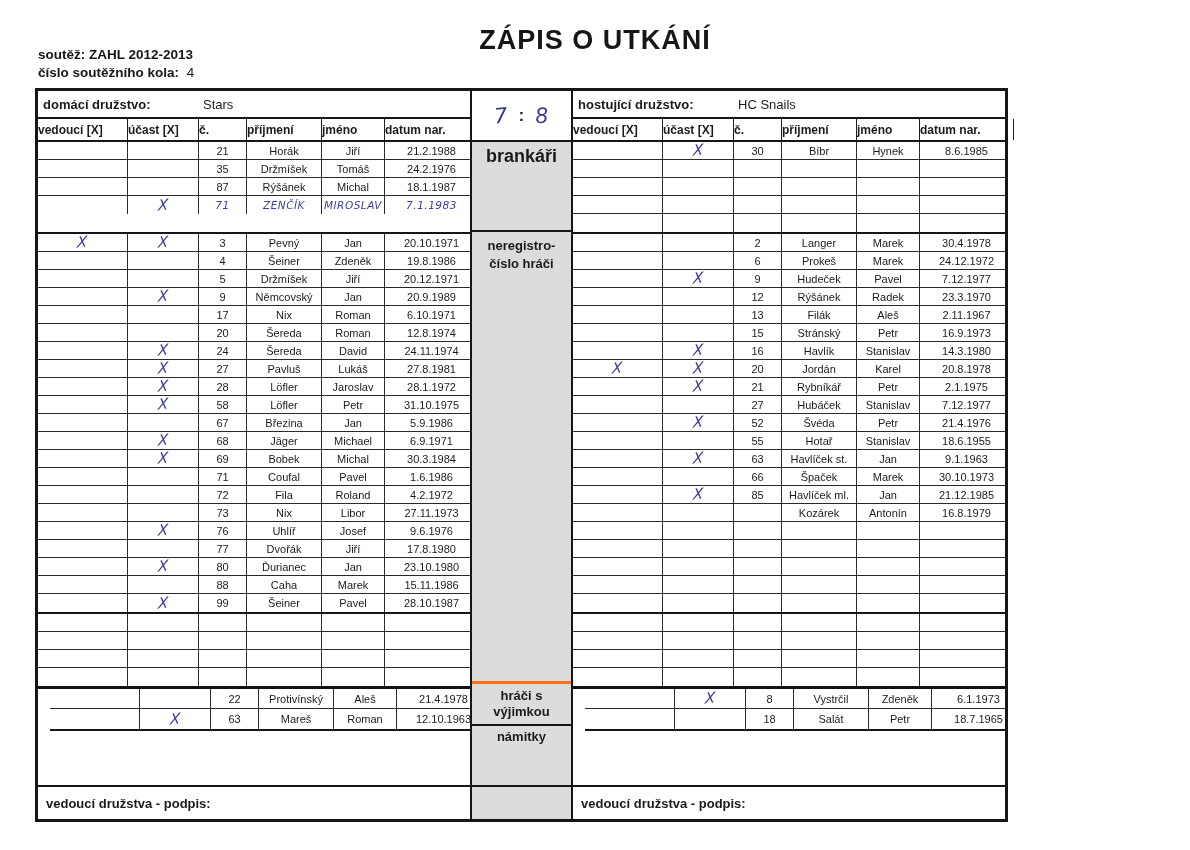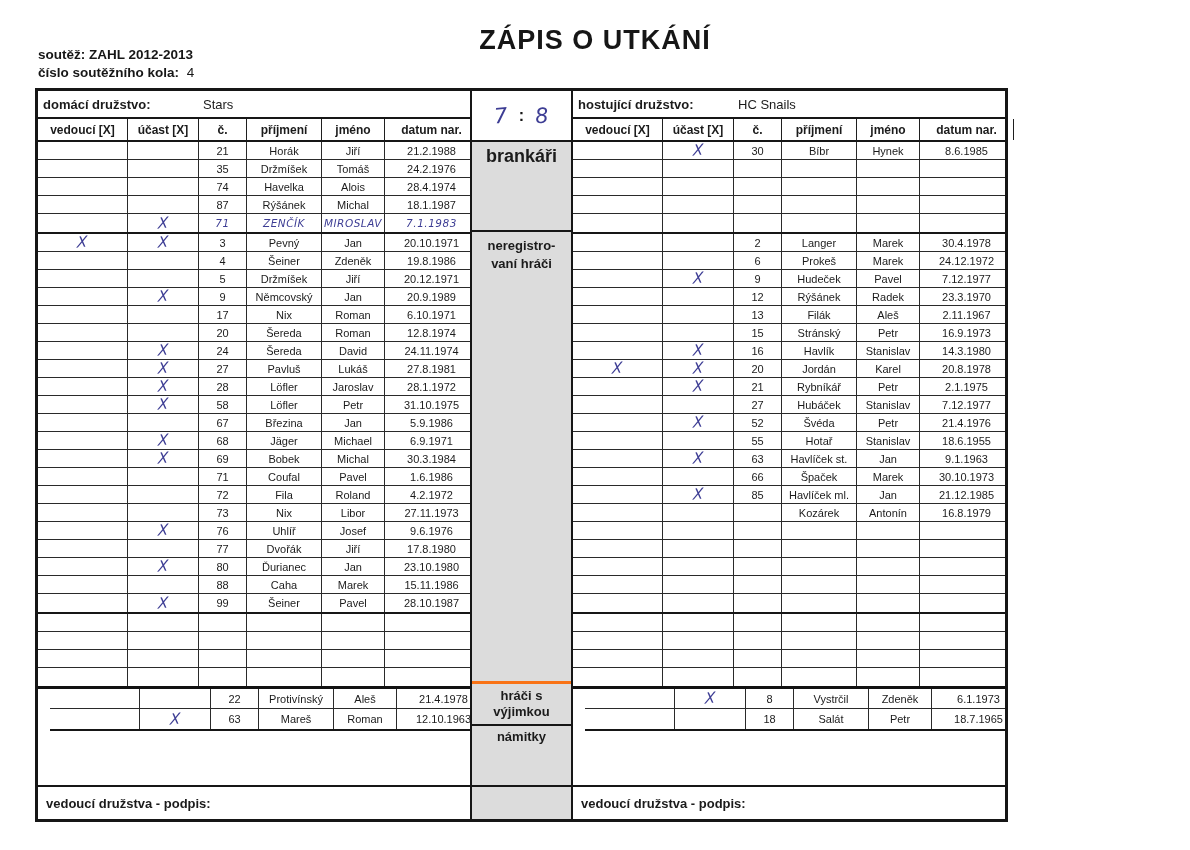--- a/index.html
+++ b/index.html
@@ -19,21 +19,21 @@
        border-left:2px solid #161616;border-right:2px solid #161616;background:#dcdcdc;}
 
   .grid7{display:grid;grid-template-columns:90px 71px 48px 75px 63px 94px 1fr;}
 
   .sec-team{height:26px;border-bottom:2px solid #161616;position:relative;
             display:flex;align-items:center;font-size:13px;}
   .team-label{font-weight:bold;padding-left:5px;}
   .team-name{position:absolute;left:165px;font-weight:normal;}
 
   .sec-cols{height:21px;border-bottom:2px solid #161616;}
-  .hcell{display:flex;align-items:center;justify-content:center;
+  .hcell{display:flex;align-items:center;justify-content:flex-start;
          border-right:1px solid #1f1f1f;font-size:12px;font-weight:bold;overflow:hidden;}
   .hcell:last-child{border-right:none;}
 
   .sec{overflow:hidden;}
   .sec-goalies{height:90px;border-bottom:2px solid #161616;}
   .sec-players{height:378px;border-bottom:2px solid #161616;}
   .sec-blank{height:72px;border-bottom:3px solid #111111;}
   .sec-exc{height:40px;border-bottom:2px solid #161616;margin-left:12px;}
   .sec-obj{flex:1 1 auto;border-bottom:2px solid #161616;background:#fff;}
   .sec-sign{height:32px;display:flex;align-items:center;font-size:13px;font-weight:bold;padding-left:8px;}
@@ -147,37 +147,20 @@
             </div>
             <div class="cell c-datum">
               <span class="print">24.2.1976</span>
             </div>
             <div class="cell c-branky"></div>
           </div>
           <div class="row grid7 ">
             <div class="cell c-vedouci"></div>
             <div class="cell c-ucast"></div>
             <div class="cell c-cislo">
-              <span class="print">74</span>
-            </div>
-            <div class="cell c-prijmeni">
-              <span class="print">Havelka</span>
-            </div>
-            <div class="cell c-jmeno">
-              <span class="print">Alois</span>
-            </div>
-            <div class="cell c-datum">
-              <span class="print">28.4.1974</span>
-            </div>
-            <div class="cell c-branky"></div>
-          </div>
-          <div class="row grid7 ">
-            <div class="cell c-vedouci"></div>
-            <div class="cell c-ucast"></div>
-            <div class="cell c-cislo">
               <span class="print">87</span>
             </div>
             <div class="cell c-prijmeni">
               <span class="print">Rýšánek</span>
             </div>
             <div class="cell c-jmeno">
               <span class="print">Michal</span>
             </div>
             <div class="cell c-datum">
               <span class="print">18.1.1987</span>
@@ -681,21 +664,21 @@
 
     <div class="mid">
       <div class="mid-score">
         <span class="ink score-num">7</span>
         <span class="score-sep">:</span>
         <span class="ink score-num">8</span>
       </div>
       <div class="mid-goalies">brankáři</div>
       <div class="mid-nereg">
         <div>neregistro-</div>
-        <div>vaní hráči</div>
+        <div>číslo hráči</div>
       </div>
       <div class="mid-exc">
         <div>hráči s</div>
         <div>výjimkou</div>
       </div>
       <div class="mid-obj">námitky</div>
       <div class="mid-bottom"></div>
     </div>
 
     <div class="side">

